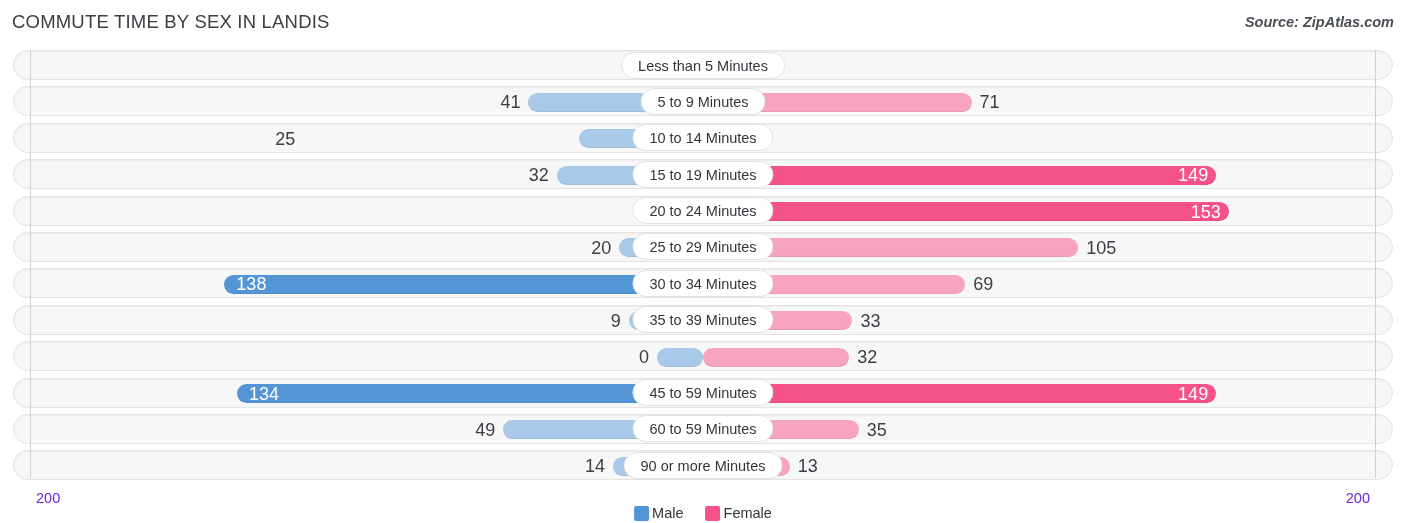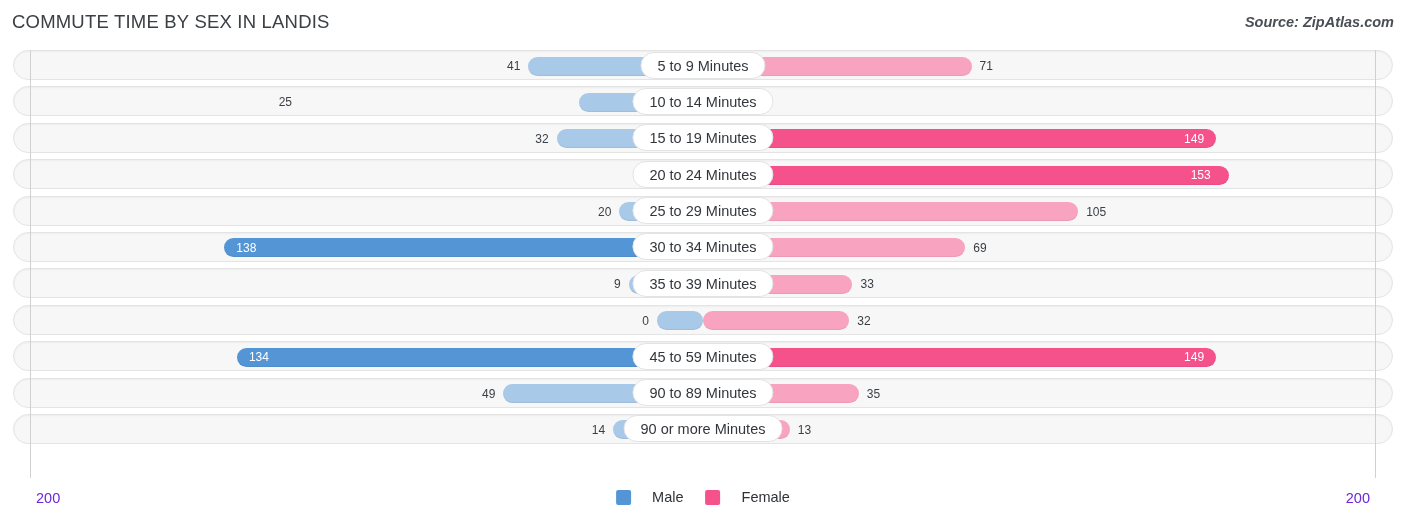--- a/index.html
+++ b/index.html
@@ -105,21 +105,21 @@
     box-shadow: inset 0 -1px 1px rgba(0,0,0,0.06);
   }
   .bar.female.hl {
     background: #f5528b;
   }
 
   
   .val {
     position: absolute;
     top: 9px;
-    font-size: 12px;
+    font-size: 18px;
     line-height: 19px;
     color: #3a3f45;
     white-space: nowrap;
     z-index: 4;
   }
   .val.inside {
     color: #ffffff;
     font-weight: 400;
   }
 
@@ -164,23 +164,24 @@
     left: 50%;
     transform: translateX(-50%);
     top: 5px;
     display: flex;
     align-items: center;
     gap: 22px;
   }
   .legend-item {
     display: flex;
     align-items: center;
-    gap: 21px;
+    gap: 3px;
     font-size: 14.5px;
     color: #2f3337;
+    margin-top: 16px;
   }
   .swatch {
     width: 15px;
     height: 15px;
     border-radius: 2px;
     display: block;
   }
 </style>
 </head>
 <body>
@@ -189,20 +190,28 @@
   <div class="chart-title">COMMUTE TIME BY SEX IN LANDIS</div>
   <div class="source">Source: ZipAtlas.com</div>
 </div>
 
 <div class="plot">
   <div class="axis-line left"></div>
   <div class="axis-line right"></div>
   <div class="rows" id="rows">
       <div class="row">
         <div class="track"></div>
+        <div class="bar male" style="left: 657px; width: 46px;"></div>
+        <div class="bar female" style="left: 703px; width: 46px;"></div>
+        <div class="val" style="left: 0px; width: 649px; text-align: right;">0</div>
+        <div class="val" style="left: 757px;">0</div>
+        <div class="pill" style="left: 703px;">Less than 5 Minutes</div>
+      </div>
+      <div class="row">
+        <div class="track"></div>
         <div class="bar male" style="left: 528.465px; width: 174.535px;"></div>
         <div class="bar female" style="left: 703px; width: 268.585px;"></div>
         <div class="val" style="left: 0px; width: 520.465px; text-align: right;">41</div>
         <div class="val" style="left: 979.585px;">71</div>
         <div class="pill" style="left: 703px;">5 to 9 Minutes</div>
       </div>
       <div class="row">
         <div class="track"></div>
         <div class="bar male" style="left: 578.625px; width: 124.375px;"></div>
         <div class="bar female" style="left: 703px; width: 46px;"></div>
@@ -264,21 +273,21 @@
         <div class="val inside" style="left: 248.91px;">134</div>
         <div class="val inside" style="left: 1178.12px; width: 26px; text-align: right;">149</div>
         <div class="pill" style="left: 703px;">45 to 59 Minutes</div>
       </div>
       <div class="row">
         <div class="track"></div>
         <div class="bar male" style="left: 503.385px; width: 199.615px;"></div>
         <div class="bar female" style="left: 703px; width: 155.725px;"></div>
         <div class="val" style="left: 0px; width: 495.385px; text-align: right;">49</div>
         <div class="val" style="left: 866.725px;">35</div>
-        <div class="pill" style="left: 703px;">90 to 89 Minutes</div>
+        <div class="pill" style="left: 703px;">60 to 59 Minutes</div>
       </div>
       <div class="row">
         <div class="track"></div>
         <div class="bar male" style="left: 613.11px; width: 89.89px;"></div>
         <div class="bar female" style="left: 703px; width: 86.755px;"></div>
         <div class="val" style="left: 0px; width: 605.11px; text-align: right;">14</div>
         <div class="val" style="left: 797.755px;">13</div>
         <div class="pill" style="left: 703px;">90 or more Minutes</div>
       </div>
     </div>

